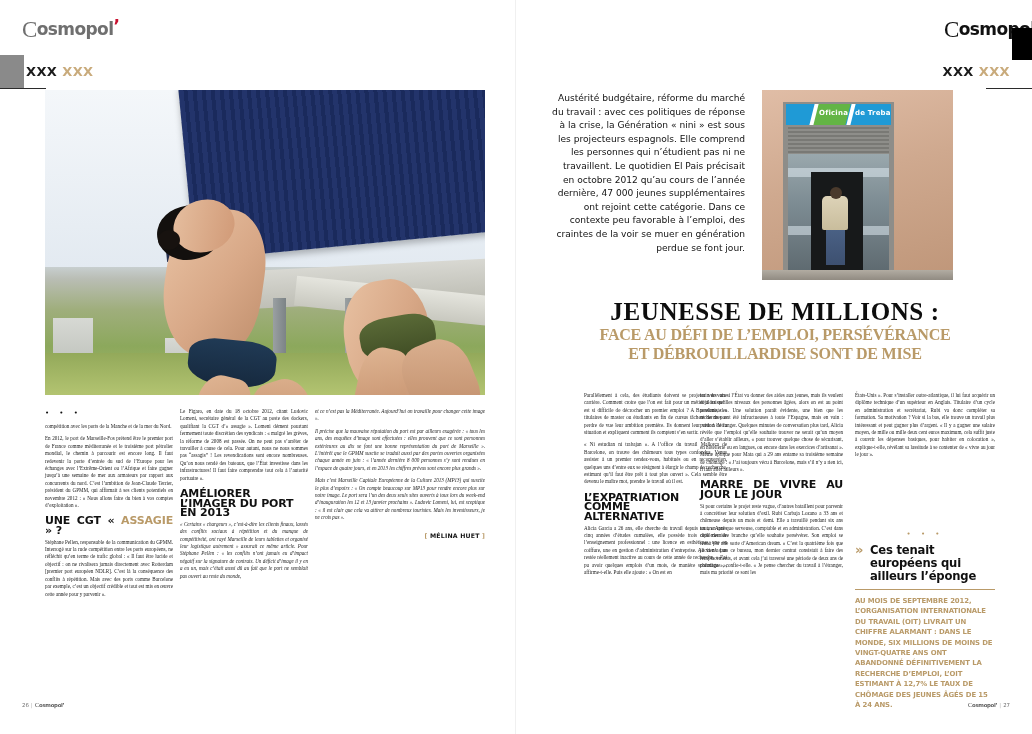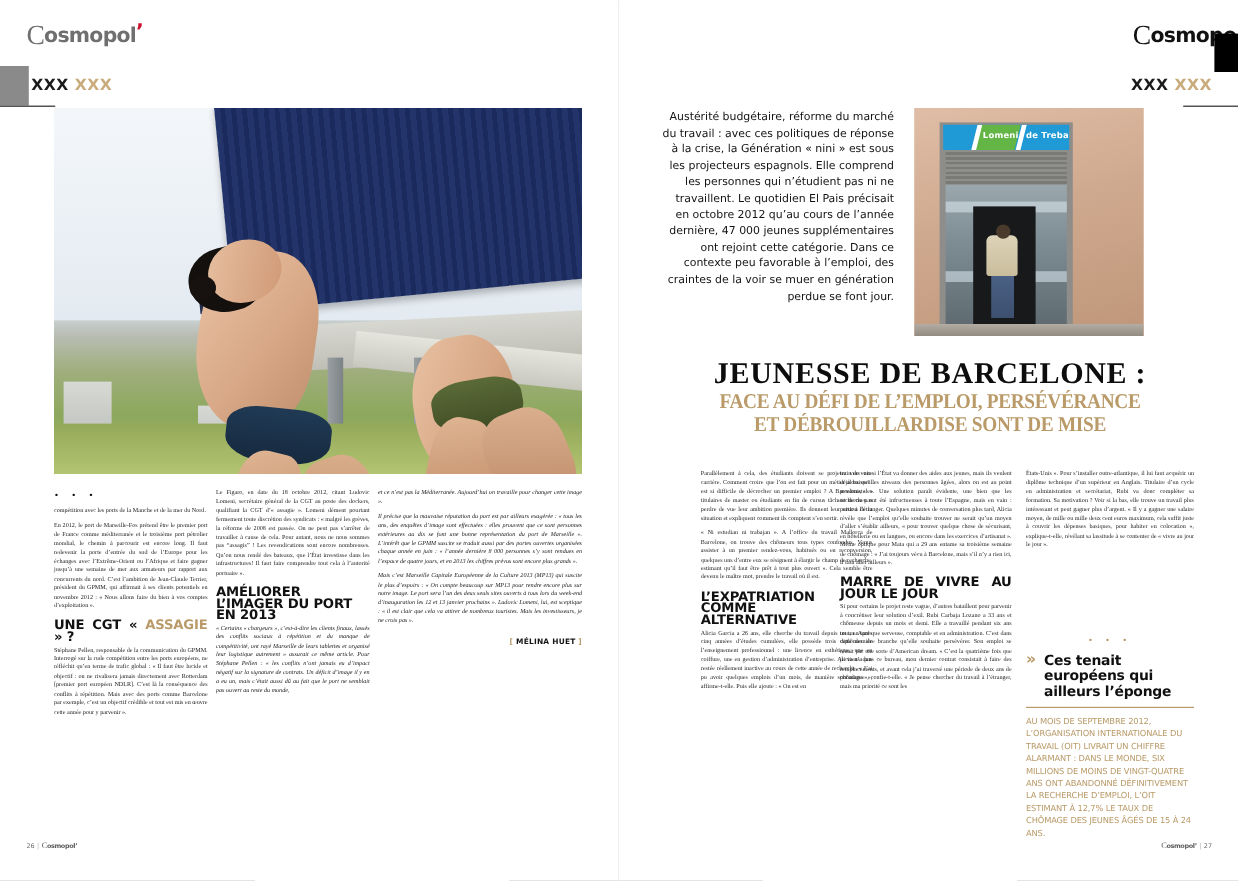--- a/index.html
+++ b/index.html
@@ -416,21 +416,21 @@
     margin-left: 15px;
   }
   #sidebar .sb-rule {
     clear: both;
     height: 1px;
     background: #b99a68;
     margin: 6px 0 6px 0;
   }
   #sidebar .sb-body {
     font-family: "DejaVu Sans", sans-serif;
-    font-weight: 400;
+    font-weight: 700;
     font-size: 6.9px;
     line-height: 10.4px;
     color: #b99a68;
     text-transform: uppercase;
     letter-spacing: -0.1px;
   }
   #sidebar .sb-dots {
     font-family: "DejaVu Sans", sans-serif;
     font-size: 7px;
     letter-spacing: 4px;
@@ -549,39 +549,39 @@
     <div class="rule-thin" style="right:0;top:88px;width:46px;"></div>
   </div>
 
   <div class="photo" id="photo-office">
     <div class="facade"></div>
     <div class="doorframe"></div>
     <div class="signboard">
       <div class="sign-green"></div>
       <div class="sign-slash" style="left:26px;"></div>
       <div class="sign-slash" style="left:63px;"></div>
-      <div class="sign-txt" style="left:33px;">Lomeni</div>
+      <div class="sign-txt" style="left:33px;">Oficina</div>
       <div class="sign-txt" style="left:69px;">de Treball</div>
     </div>
     <div class="shutter"></div>
     <div class="glass">
       <div class="glass-band" style="top:14px;"></div>
       <div class="glass-band" style="top:72px;"></div>
     </div>
     <div class="door-dark"></div>
     <div class="person-legs"></div>
     <div class="person-body"></div>
     <div class="person-head"></div>
     <div class="step"></div>
   </div>
 
   <div id="intro">Austérité budgétaire, réforme du marché du travail : avec ces politiques de réponse à la crise, la Génération « nini » est sous les projecteurs espagnols. Elle comprend les personnes qui n’étudient pas ni ne travaillent. Le quotidien El Pais précisait en octobre 2012 qu’au cours de l’année dernière, 47 000 jeunes supplémentaires ont rejoint cette catégorie. Dans ce contexte peu favorable à l’emploi, des craintes de la voir se muer en génération perdue se font jour.</div>
 
   <div id="headline">
-    <div class="h1">JEUNESSE DE BARCELONE :</div>
+    <div class="h1">JEUNESSE DE MILLIONS :</div>
     <div class="h2">FACE AU DÉFI DE L’EMPLOI, PERSÉVÉRANCE</div>
     <div class="h2">ET DÉBROUILLARDISE SONT DE MISE</div>
   </div>
 
   <div class="col" style="left:552px;top:392px;width:143px;margin-left:32px;">
     <p>Parallèlement à cela, des étudiants doivent se projeter vers une carrière. Comment croire que l’on est fait pour un métier alors qu’il est si difficile de décrocher un premier emploi ? A Barcelone, des titulaires de master ou étudiants en fin de cursus tâchent de ne pas perdre de vue leur ambition première. Ils donnent leur vision de la situation et expliquent comment ils comptent s’en sortir.</p>
     <p>« Ni estudian ni trabajan ». A l’office du travail Mallorca de Barcelone, on trouve des chômeurs tous types confondus. Venus assister à un premier rendez-vous, habitués ou en reconversion, quelques uns d’entre eux se résignent à élargir le champ de recherche, estimant qu’il faut être prêt à tout plus ouvert ». Cela semble être devenu le maître mot, prendre le travail où il est.</p>
     <div class="subhead">
       <span>L’EXPATRIATION COMME</span><br>
       <span>ALTERNATIVE</span>

